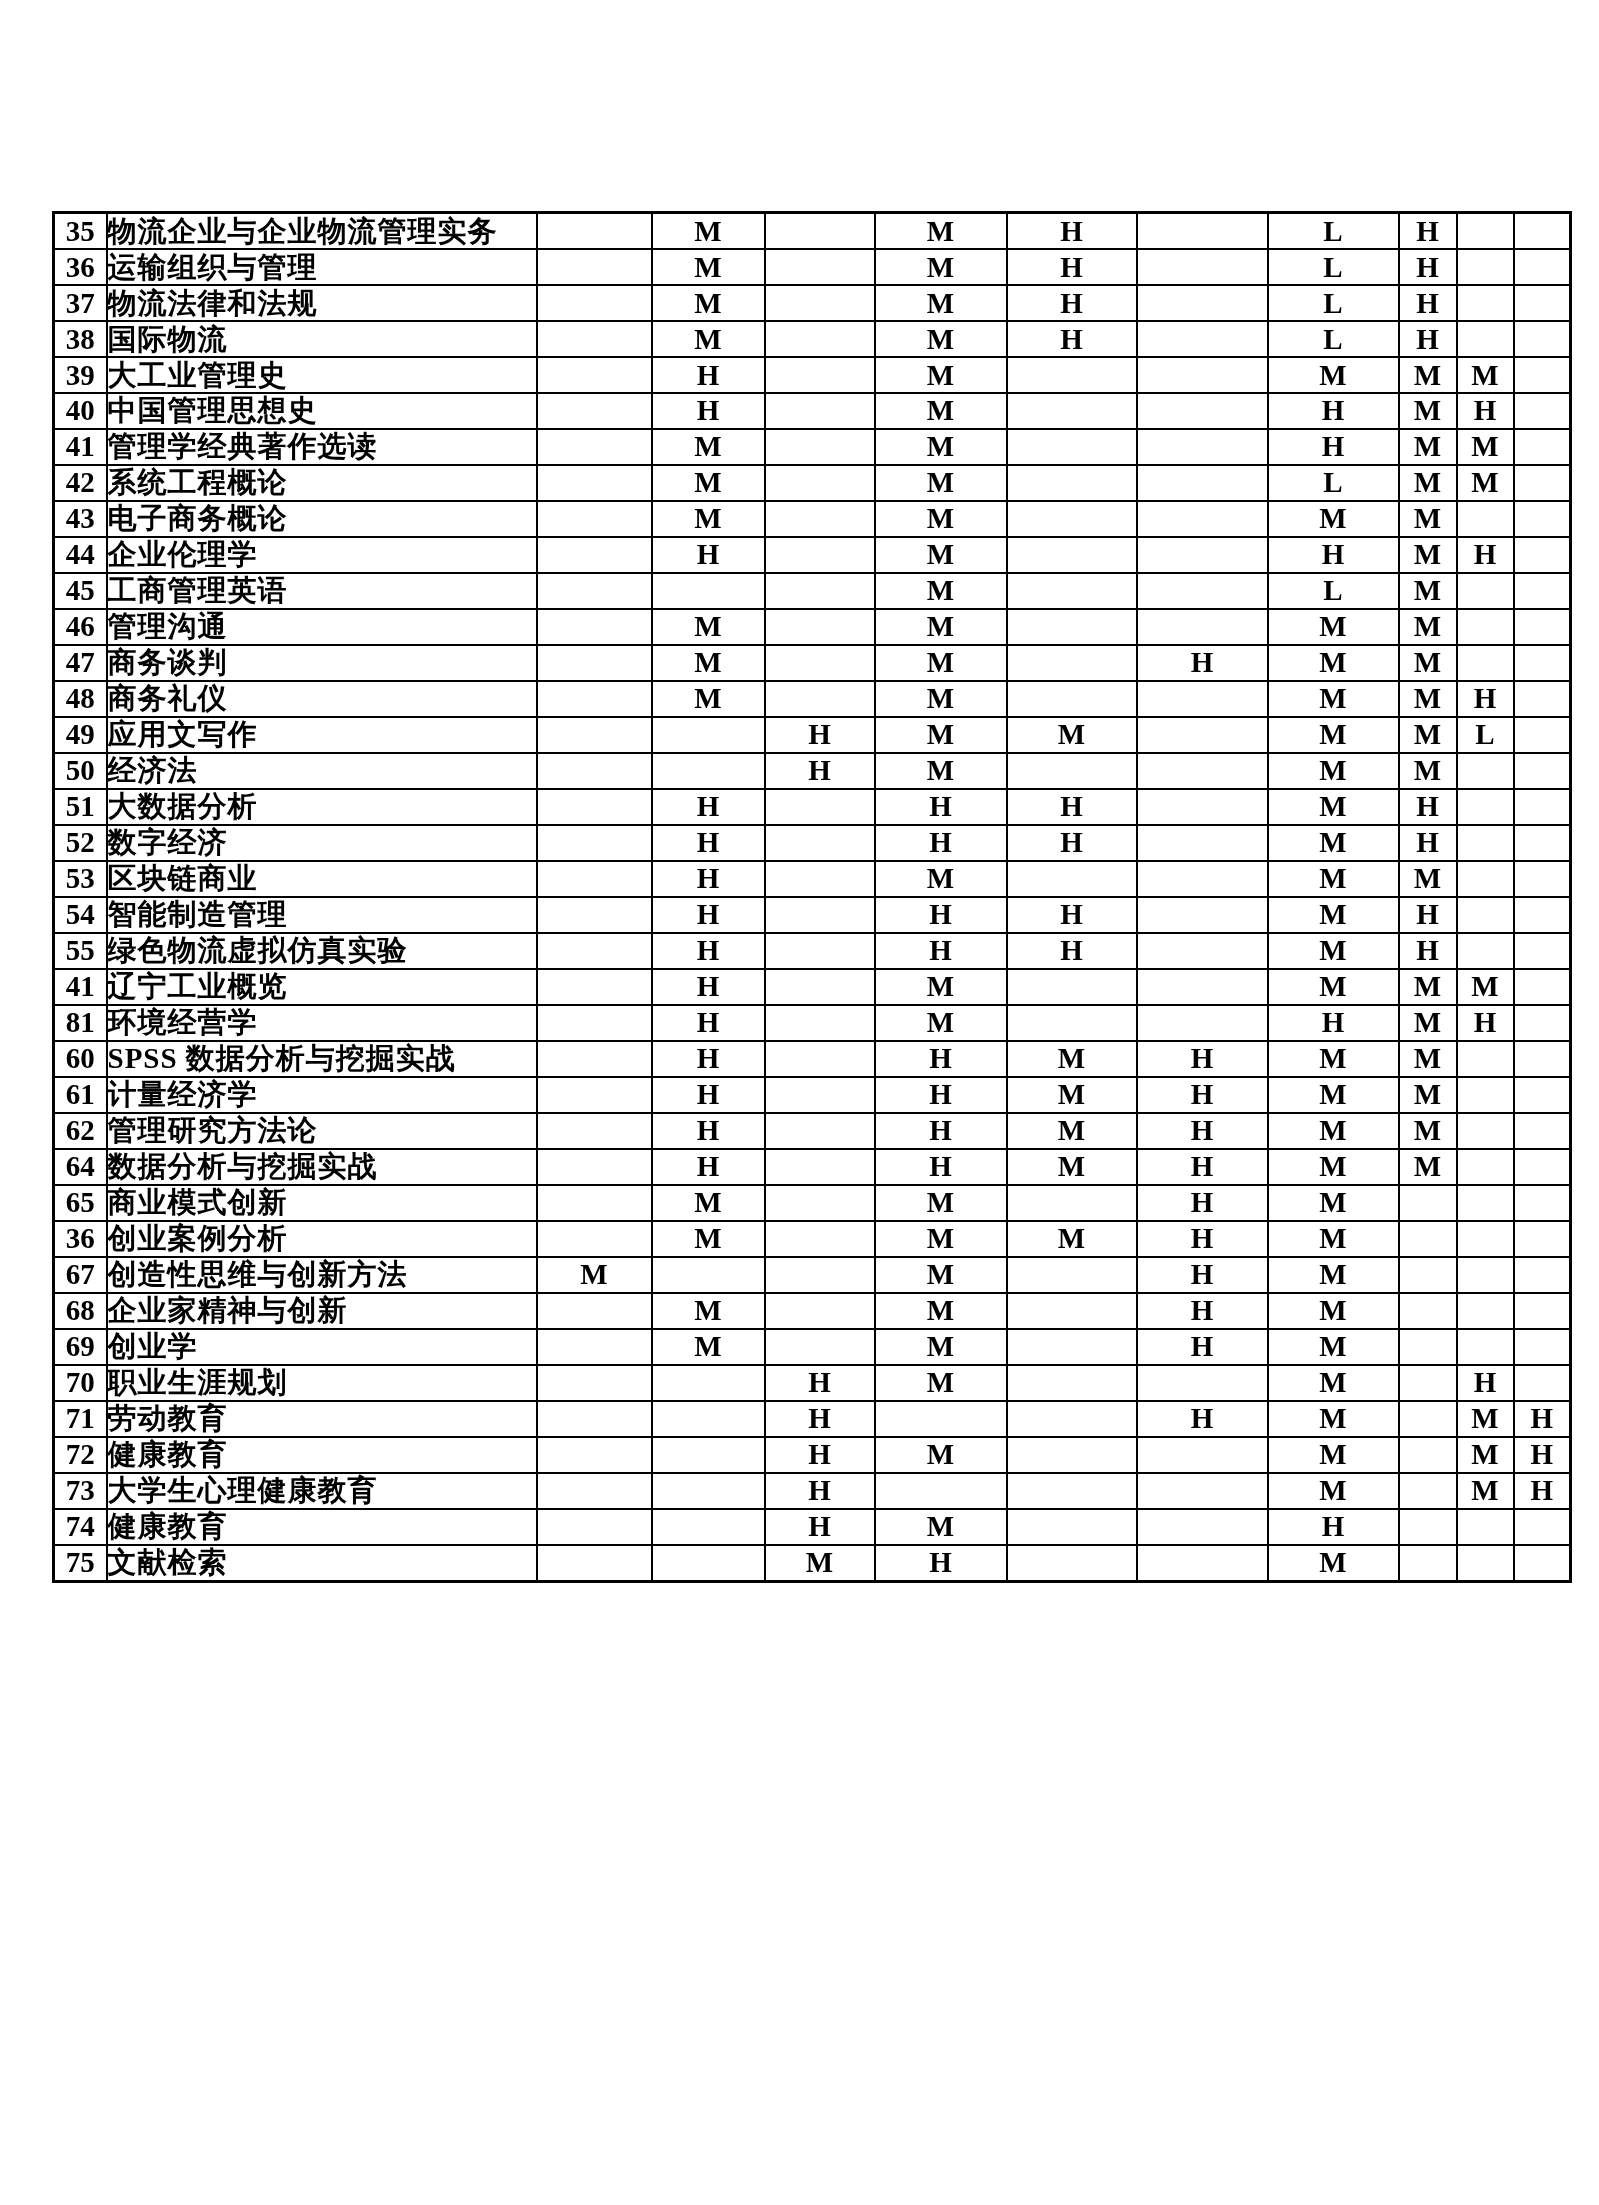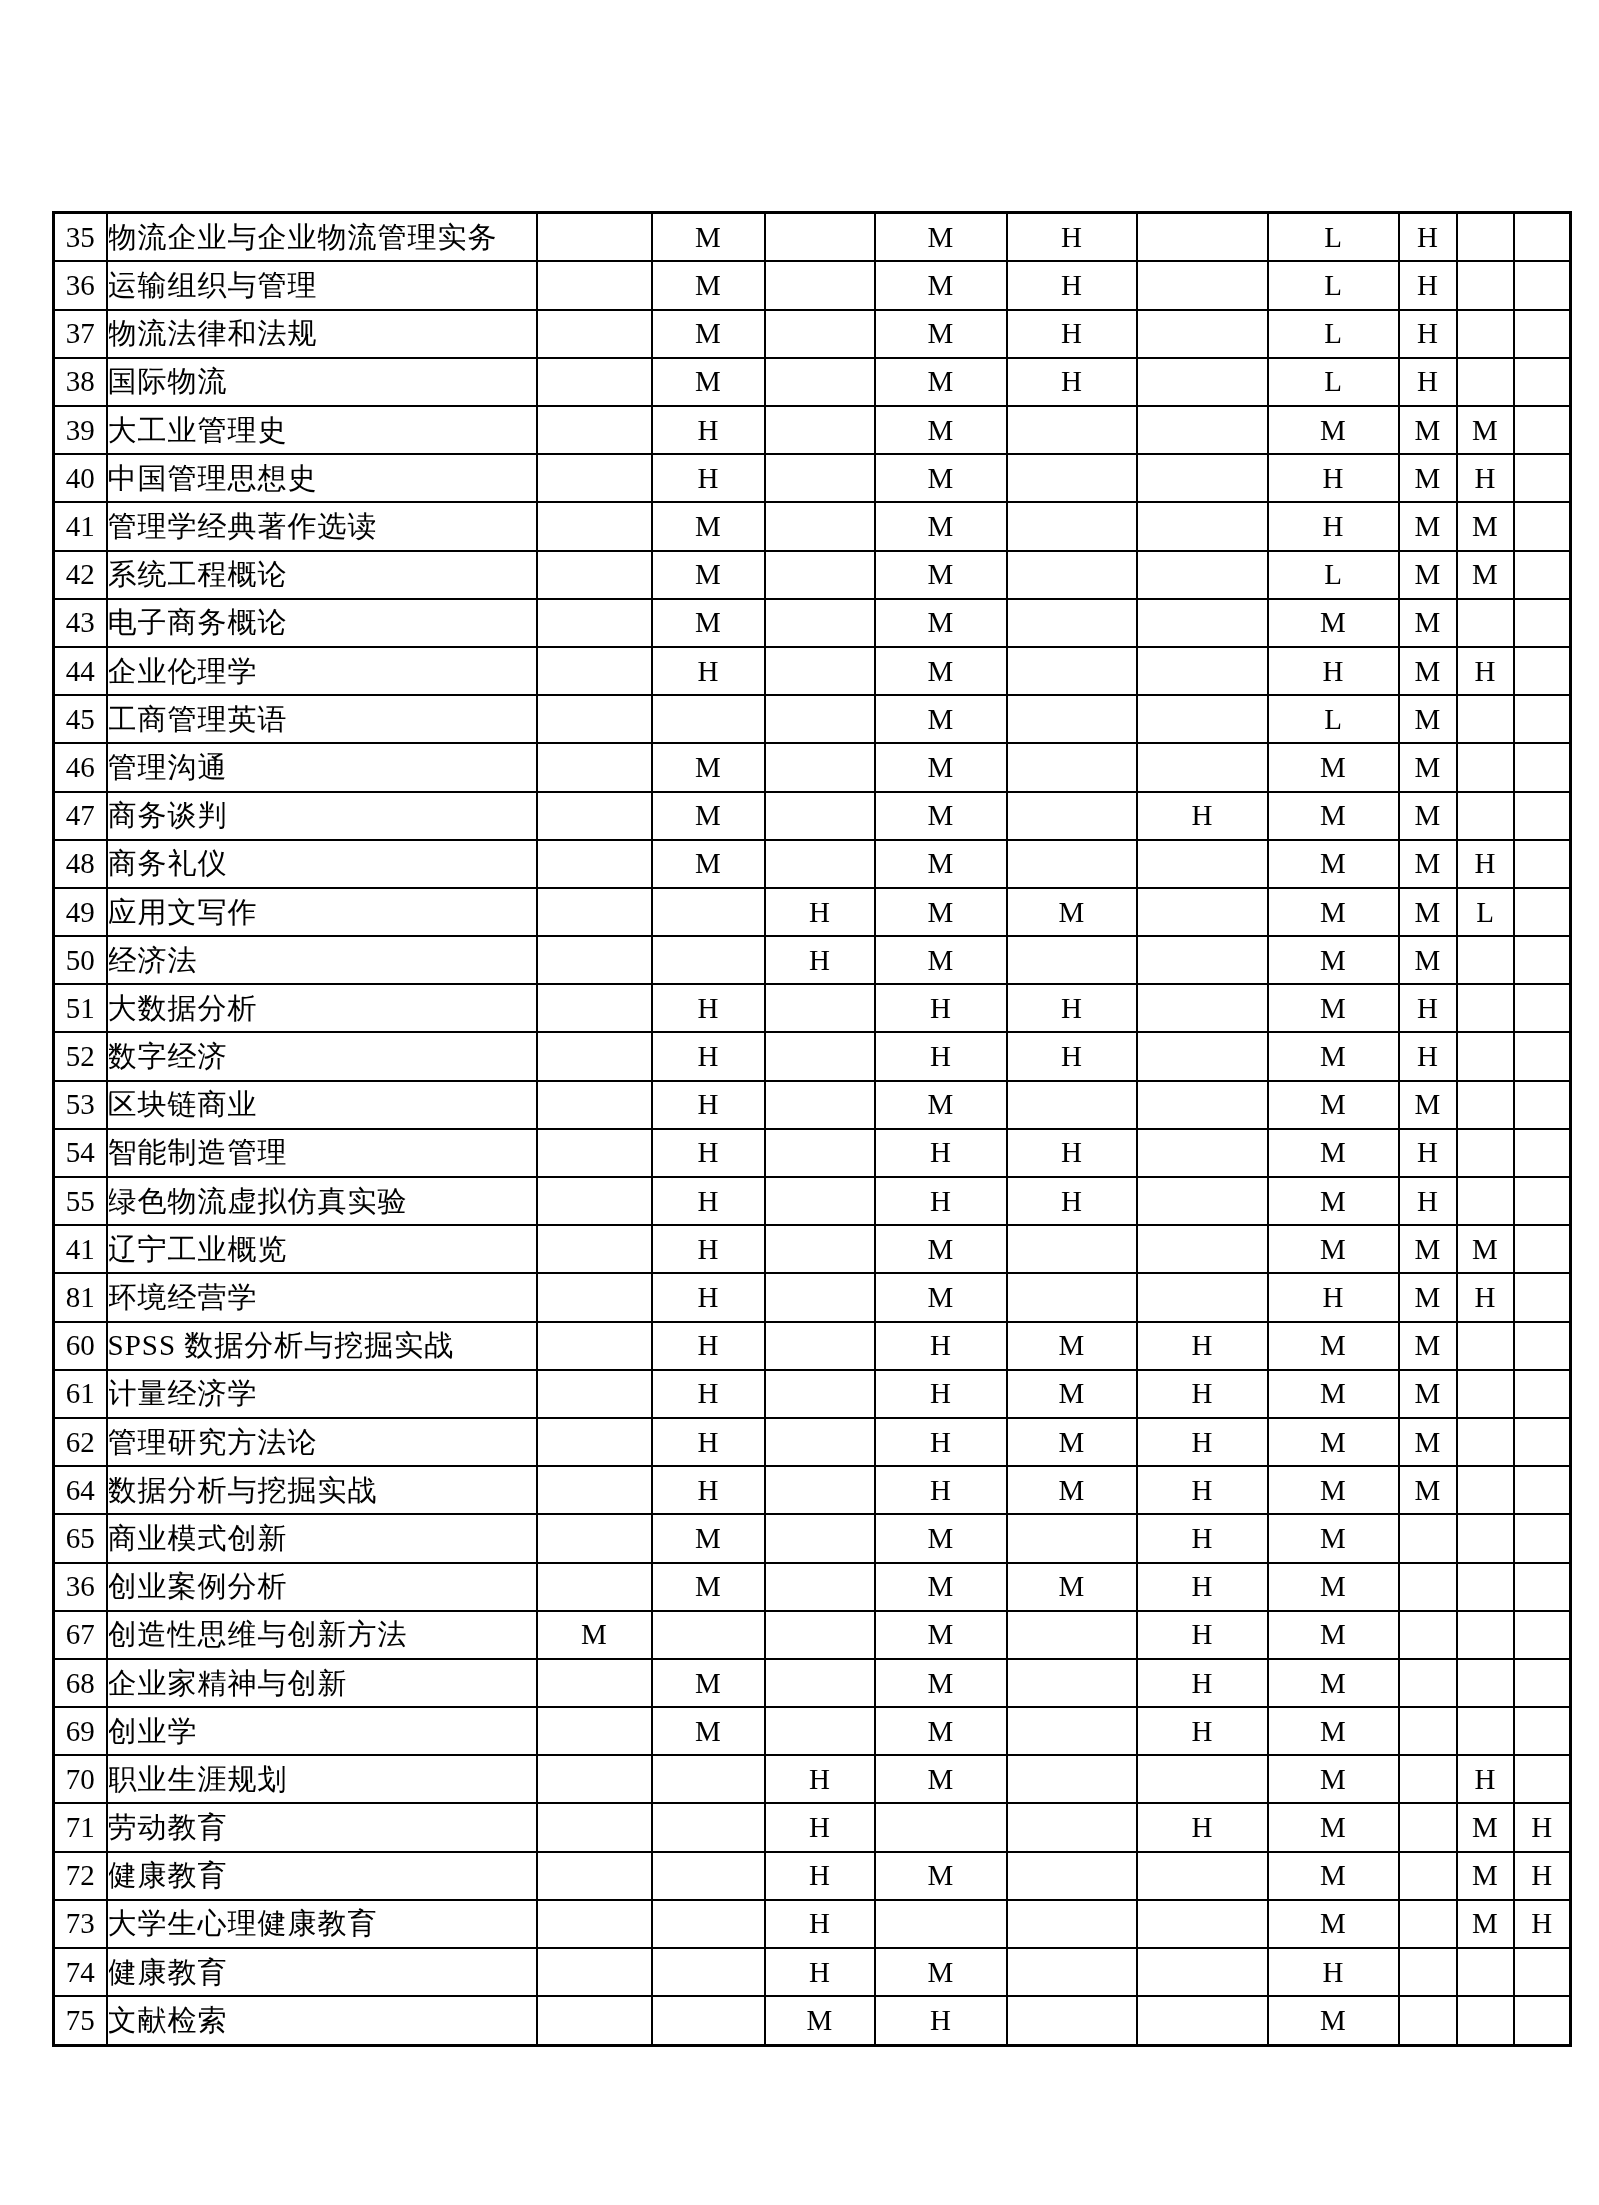--- a/index.html
+++ b/index.html
@@ -19,42 +19,42 @@
     left: 0; top: 0;
     width: 1599px;
     height: 2205px;
     background: #ffffff;
   }
   table.matrix {
     position: absolute;
     left: 52px;
     top: 211px;
     width: 1517px;
-    height: 1836px;
+    height: 1372px;
     table-layout: fixed;
     border-collapse: collapse;
     border: 3px solid #000000;
+    font-weight: bold;
   }
   table.matrix td {
     border: 2px solid #000000;
     padding: 0;
     vertical-align: middle;
     font-size: 29px;
     line-height: 1;
     overflow: hidden;
     white-space: nowrap;
   }
   td.no {
     text-align: center;
   }
   td.name {
     text-align: left;
     padding-left: 21px;
     letter-spacing: 1px;
-    border-radius: 16px;
   }
   td.lvl {
     text-align: center;
   }
   col.c-no   { width: 53px;  }
   col.c-name { width: 430px; }
   col.c-1    { width: 115px; }
   col.c-2    { width: 113px; }
   col.c-3    { width: 110px; }
   col.c-4    { width: 132px; }

